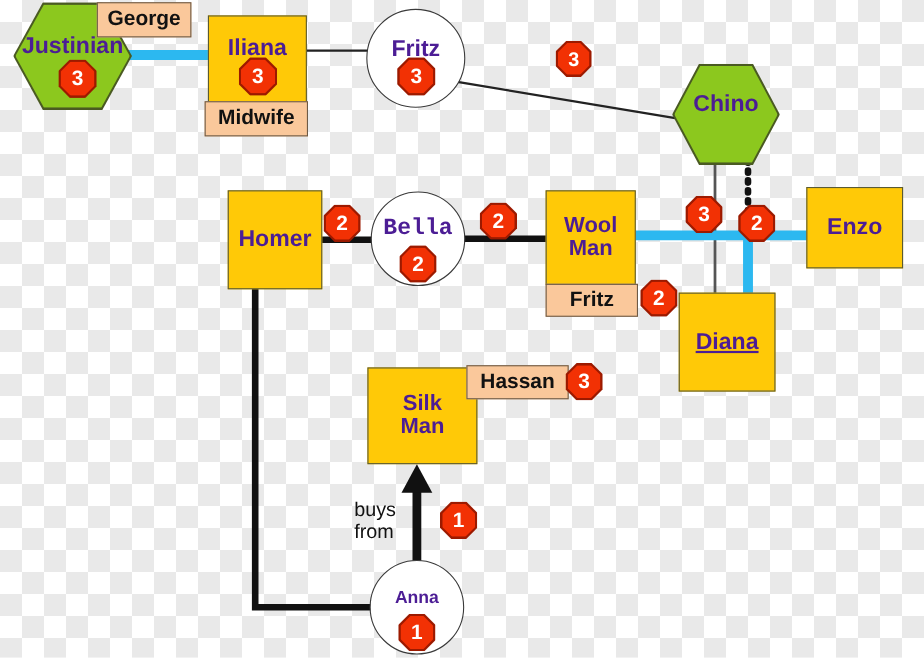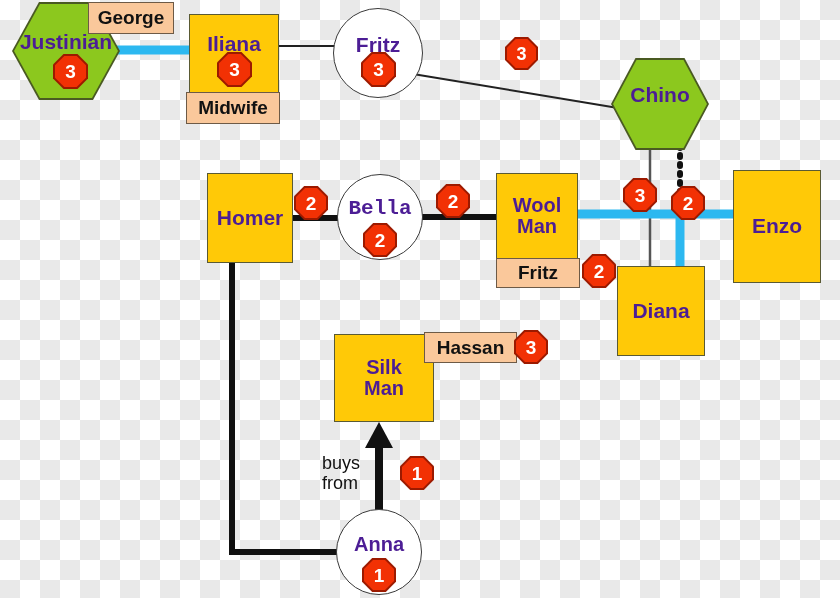--- a/index.html
+++ b/index.html
@@ -149,30 +149,30 @@
       </div>
       <div class="node node-box" style="left: 191px; top: 173px; width: 86px; height: 90px; font-size: 21px; z-index: 2; margin-left: 16px;">
         <span class="node-label" style="transform: translateY(0px);">Homer</span>
       </div>
       <div class="node node-circle" style="left: 337px; top: 174px; width: 86px; height: 86px; font-size: 21px; z-index: 2;">
         <span class="node-label" style="transform: translateY(-8px); font-family: Liberation Mono, monospace;">Bella</span>
       </div>
       <div class="node node-box" style="left: 496px; top: 173px; width: 82px; height: 86px; font-size: 20px; z-index: 2;">
         <span class="node-label">Wool<br>Man</span>
       </div>
-      <div class="node node-box" style="left: 733px; top: 170px; width: 88px; height: 113px; font-size: 21px; z-index: 2;">
+      <div class="node node-box" style="left: 733px; top: 170px; width: 88px; height: 74px; font-size: 21px; z-index: 2;">
         <span class="node-label" style="transform: translateY(0px);">Enzo</span>
       </div>
       <div class="node node-box" style="left: 617px; top: 266px; width: 88px; height: 90px; font-size: 21px; z-index: 2;">
-        <span class="node-label" style="transform: translateY(0px);">Diana</span>
+        <span class="node-label" style="transform: translateY(0px); text-decoration: underline;">Diana</span>
       </div>
       <div class="node node-box" style="left: 334px; top: 334px; width: 100px; height: 88px; font-size: 20px; z-index: 2;">
         <span class="node-label">Silk<br>Man</span>
       </div>
-      <div class="node node-circle" style="left: 336px; top: 509px; width: 86px; height: 86px; font-size: 20px; z-index: 2;">
+      <div class="node node-circle" style="left: 336px; top: 509px; width: 86px; height: 86px; font-size: 16px; z-index: 2;">
         <span class="node-label" style="transform: translateY(-8px);">Anna</span>
       </div>
     </div>
   <div id="attrs-layer">
       <div class="attr-box" style="left: 88px; top: 2px; width: 86px; height: 32px; font-size: 19px;">
         <span>George</span>
       </div>
       <div class="attr-box" style="left: 186px; top: 92px; width: 94px; height: 32px; font-size: 19px;">
         <span>Midwife</span>
       </div>

